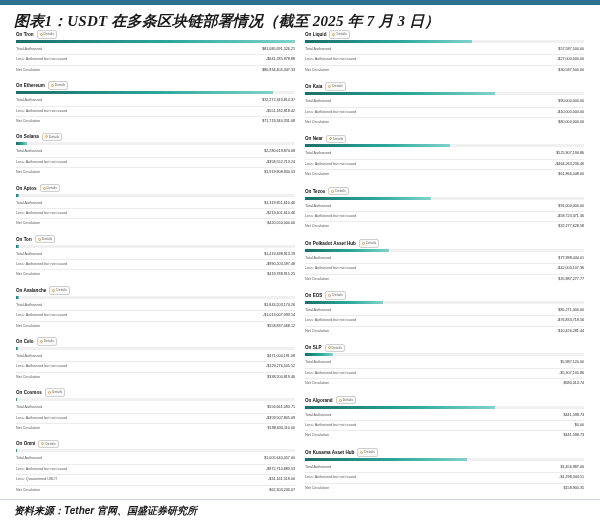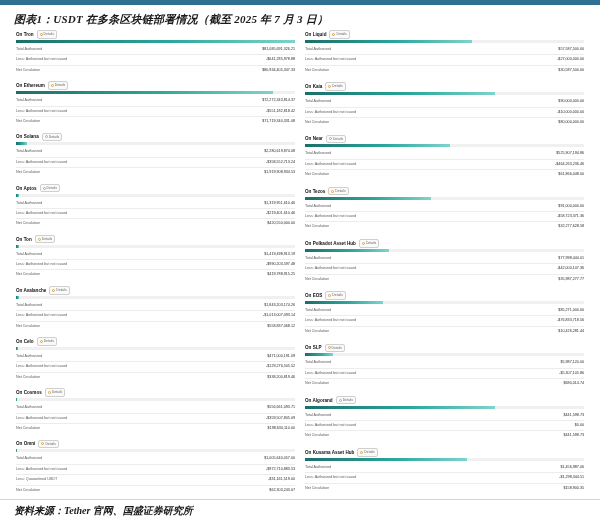--- a/index.html
+++ b/index.html
@@ -25,21 +25,21 @@
     position: absolute;
     left: 0; top: 0;
     width: 600px; height: 5px;
     background: #2f6f8f;
   }
   .fig-title {
     position: absolute;
     left: 14px;
     top: 12px;
     font-family: "Liberation Serif", serif;
-    font-size: 11px;
+    font-size: 15px;
     font-weight: bold;
     font-style: italic;
     color: #1a1a1a;
     letter-spacing: 0.2px;
   }
   .fig-title .lbl {
     font-style: italic;
   }
   .panel {
     position: absolute;
@@ -132,21 +132,21 @@
   .row .val {
     font-size: 3.7px;
     color: #2b2b2b;
     white-space: nowrap;
     font-variant-numeric: tabular-nums;
   }
   .source {
     position: absolute;
     left: 14px;
     bottom: 14px;
-    font-family: Liberation Serif, serif;
+    font-family: Liberation Sans, sans-serif;
     font-size: 10px;
     font-weight: bold;
     font-style: italic;
     color: #1a1a1a;
   }
   .bottom-rule {
     position: absolute;
     left: 0;
     bottom: 32px;
     width: 600px;

